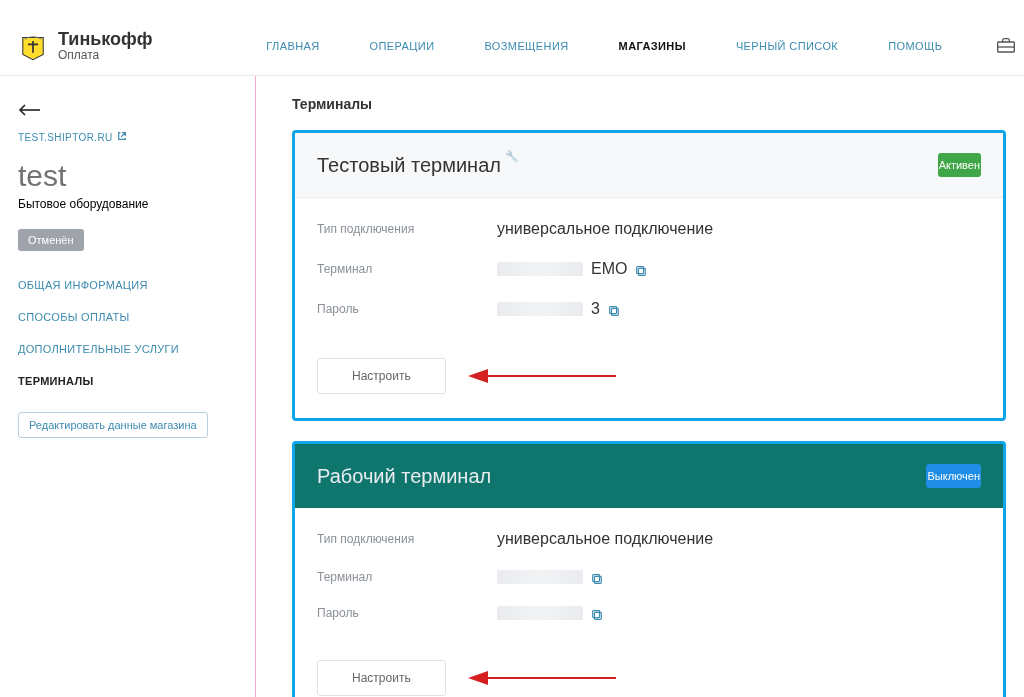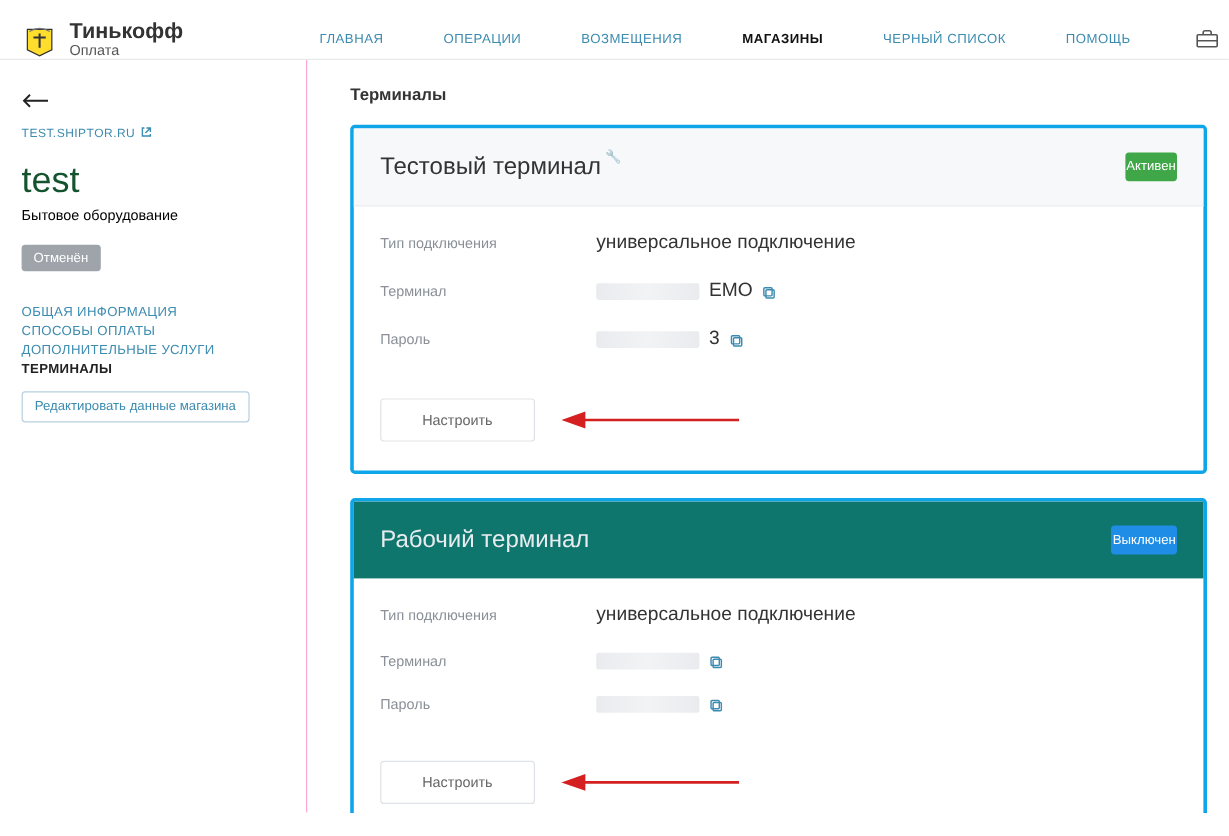--- a/index.html
+++ b/index.html
@@ -1,39 +1,39 @@
 <!DOCTYPE html>
 <html><head>
 <meta charset="utf-8">
 <style>
   * { box-sizing: border-box; margin: 0; padding: 0; }
   body { font-family: -apple-system, BlinkMacSystemFont, "Segoe UI", Arial, sans-serif; background: #fff; color: #333; font-size: 13px; }
   .page { width: 1024px; height: 697px; position: relative; overflow: hidden; }
 
   
-  .header { height: 50px; border-bottom: 1px solid #e6e8eb; display: flex; align-items: center; padding: 16px 8px 0 16px; }
+  .header { height: 76px; border-bottom: 1px solid #e6e8eb; display: flex; align-items: center; padding: 16px 8px 0 16px; }
   .logo { display: flex; align-items: center; gap: 8px; margin-right: 60px; }
   .logo-mark { width: 34px; height: 34px; }
   .logo-text { line-height: 1.05; }
   .logo-text .l1 { font-weight: 700; font-size: 18px; }
   .logo-text .l2 { font-size: 12px; color: #555; }
   .nav { display: flex; gap: 50px; flex: 1; justify-content: center; }
   .nav-item { font-size: 11px; letter-spacing: .4px; color: #3c8bb0; cursor: pointer; text-transform: uppercase; }
   .nav-item.active { color: #111; font-weight: 600; }
   .toolbox-icon { margin-left: auto; width: 20px; height: 18px; }
 
   
   .body { display: flex; height: calc(697px - 70px); }
   .sidebar { width: 256px; border-right: 1px solid #f9a8d4; padding: 24px 18px 0 18px; }
   .back-arrow { font-size: 18px; color: #222; margin-bottom: 10px; display: inline-block; }
   .store-url { font-size: 10px; letter-spacing: .4px; color: #3c8bb0; margin-bottom: 16px; display: flex; align-items: center; gap: 4px;}
-  .store-name { font-size: 30px; font-weight: 300; color: #14532d; margin-bottom: 4px; }
+  .store-name { font-size: 30px; font-weight: 300; color: #737373; margin-bottom: 4px; }
   .store-cat { font-size: 12px; color: #000000; margin-bottom: 18px; }
   .status-chip { display: inline-block; background: #9ea4aa; color: #fff; font-size: 11px; padding: 5px 10px; border-radius: 3px; margin-bottom: 28px; }
-  .side-menu { display: flex; flex-direction: column; gap: 4px; margin-bottom: 12px; }
+  .side-menu { display: flex; flex-direction: column; gap: 20px; margin-bottom: 25px; }
   .side-link { font-size: 11px; letter-spacing: .3px; color: #3c8bb0; text-transform: uppercase; cursor: pointer; }
   .side-link.active { color: #222; font-weight: 600; }
   .edit-store { border: 1px solid #b7cfe0; color: #3c8bb0; font-size: 11px; padding: 6px 10px; border-radius: 3px; background: #fff; cursor: pointer; text-align: right; }
 
   .main { flex: 1; padding: 20px 18px 0 36px; overflow-y: auto; }
   .page-title { font-size: 14px; font-weight: 600; color: #333; margin-bottom: 18px; }
 
   .card { border: 3px solid #0ea5e9; border-radius: 4px; margin-bottom: 20px; }
   .card-head { padding: 20px 22px; display: flex; align-items: center; }
   .card-head.light { background: #f7f8f9; border-bottom: 1px solid #eceef0; }

